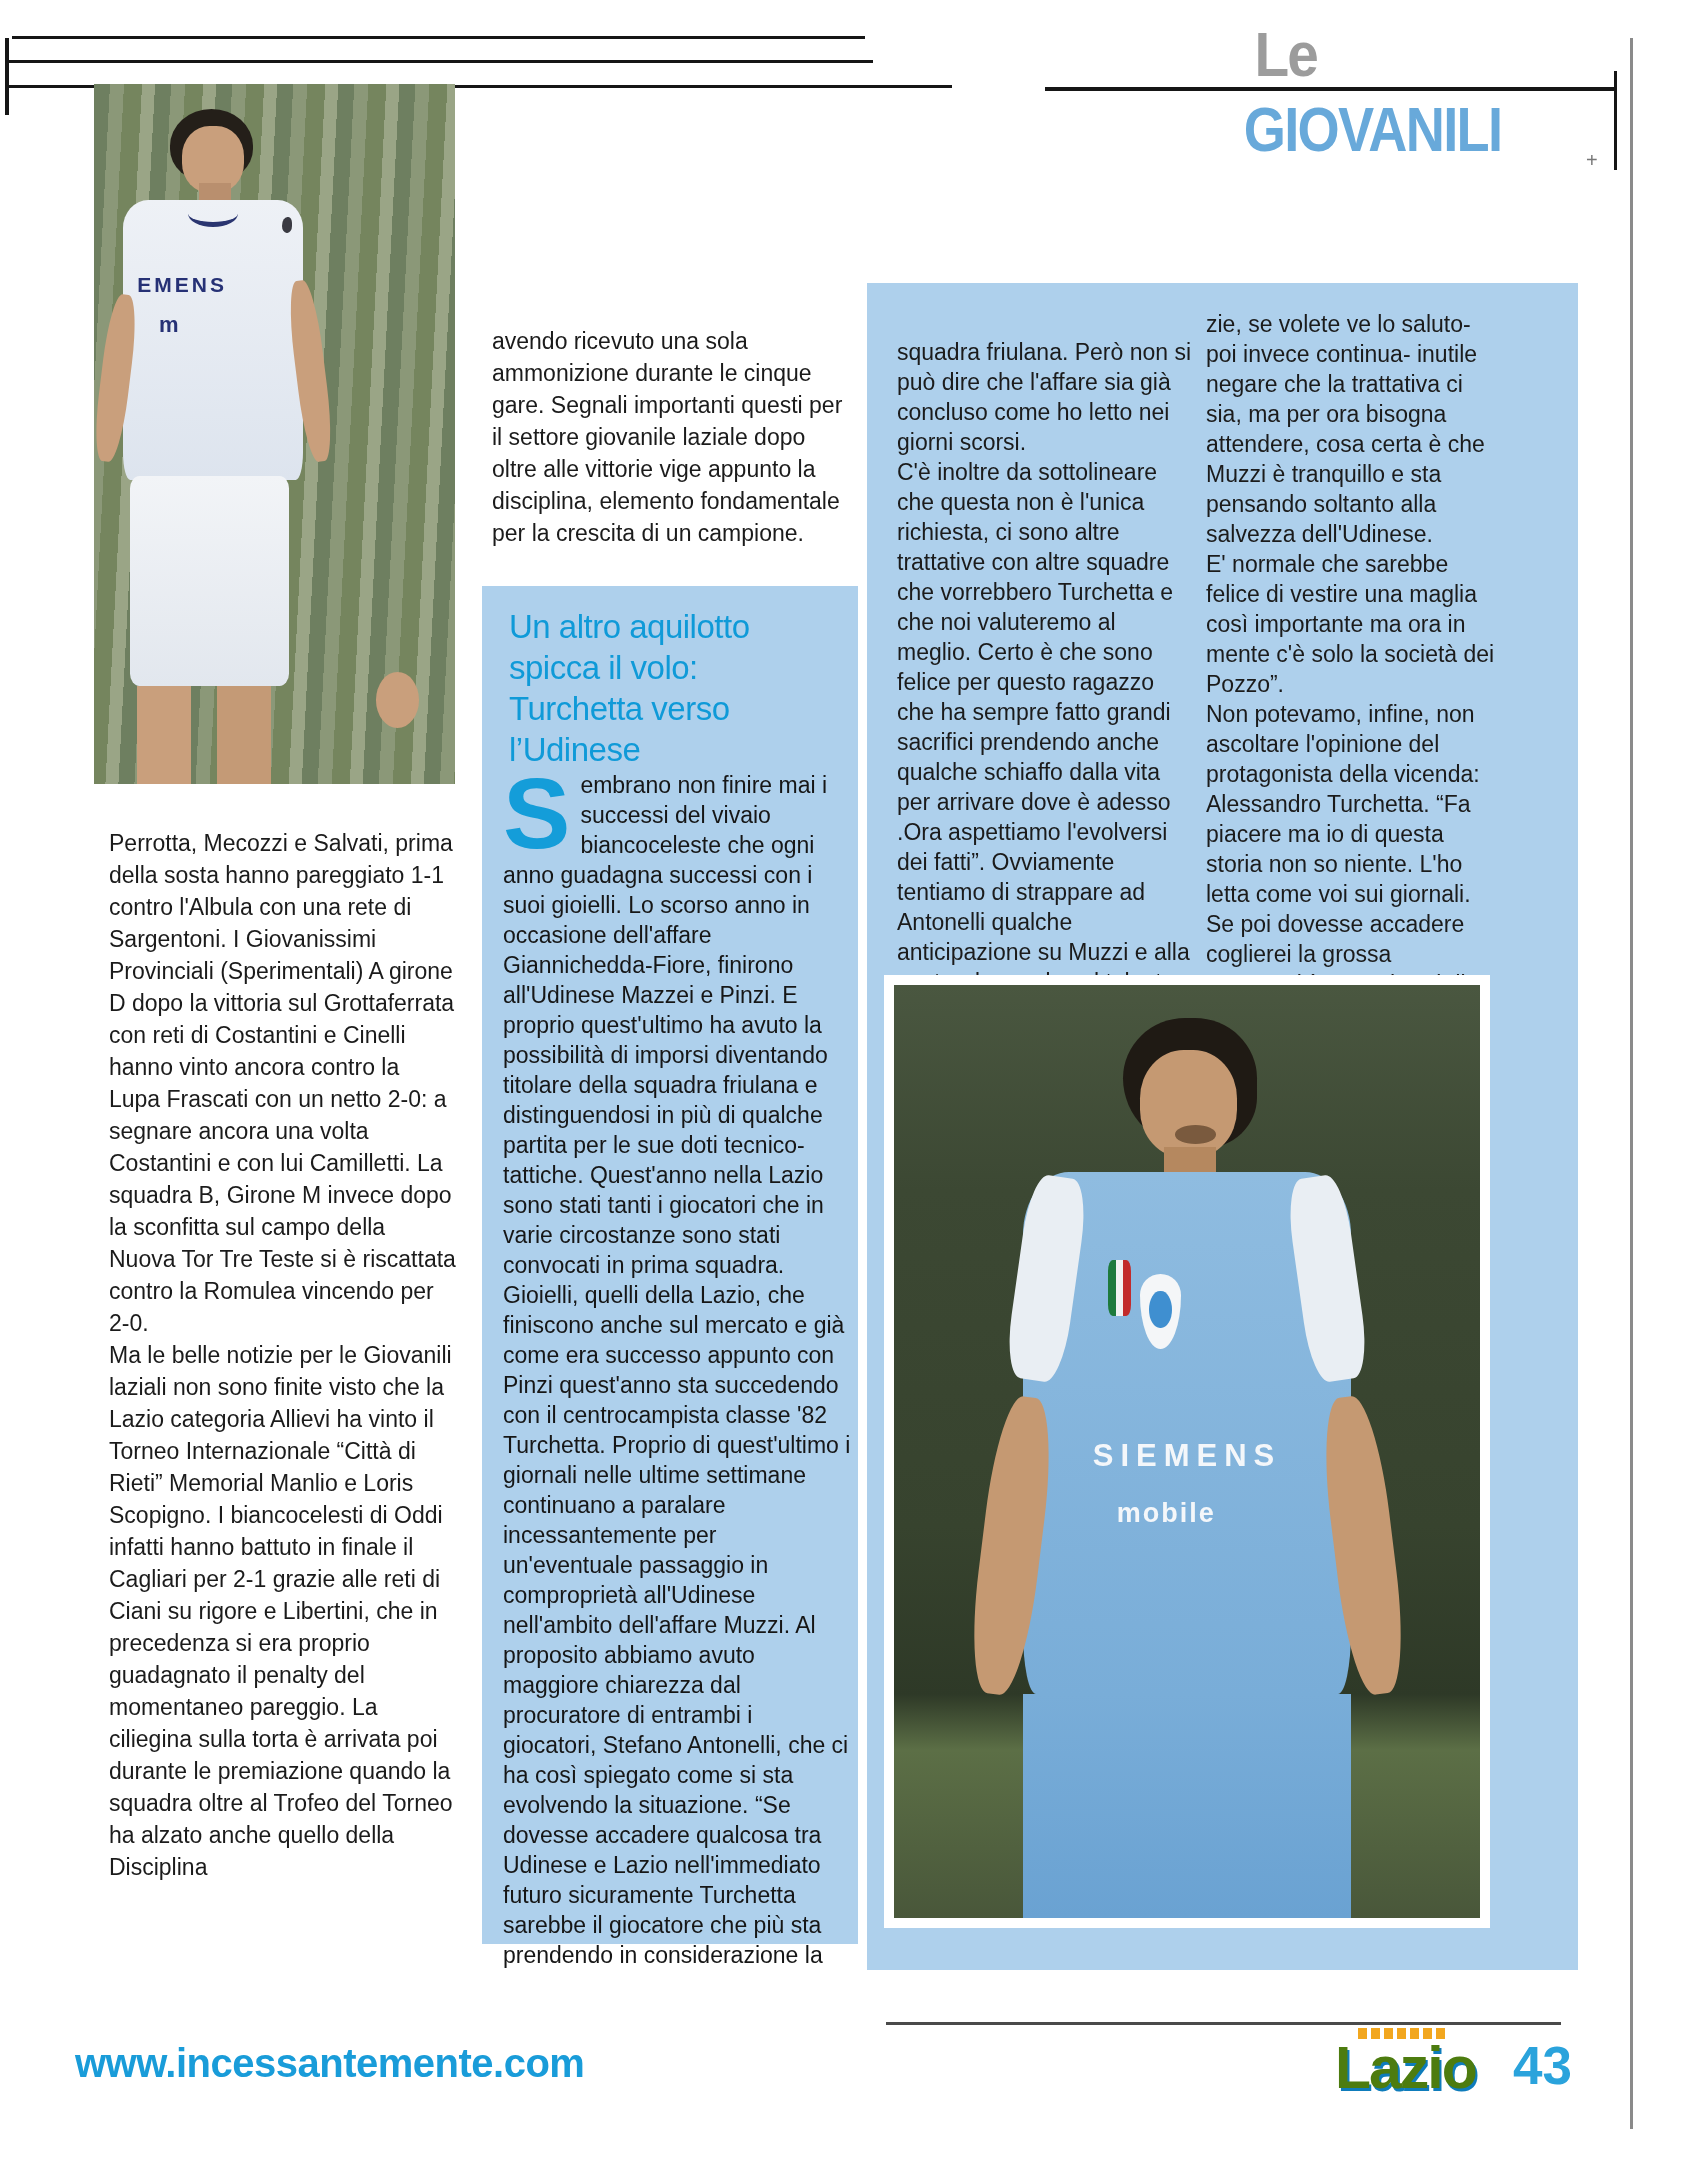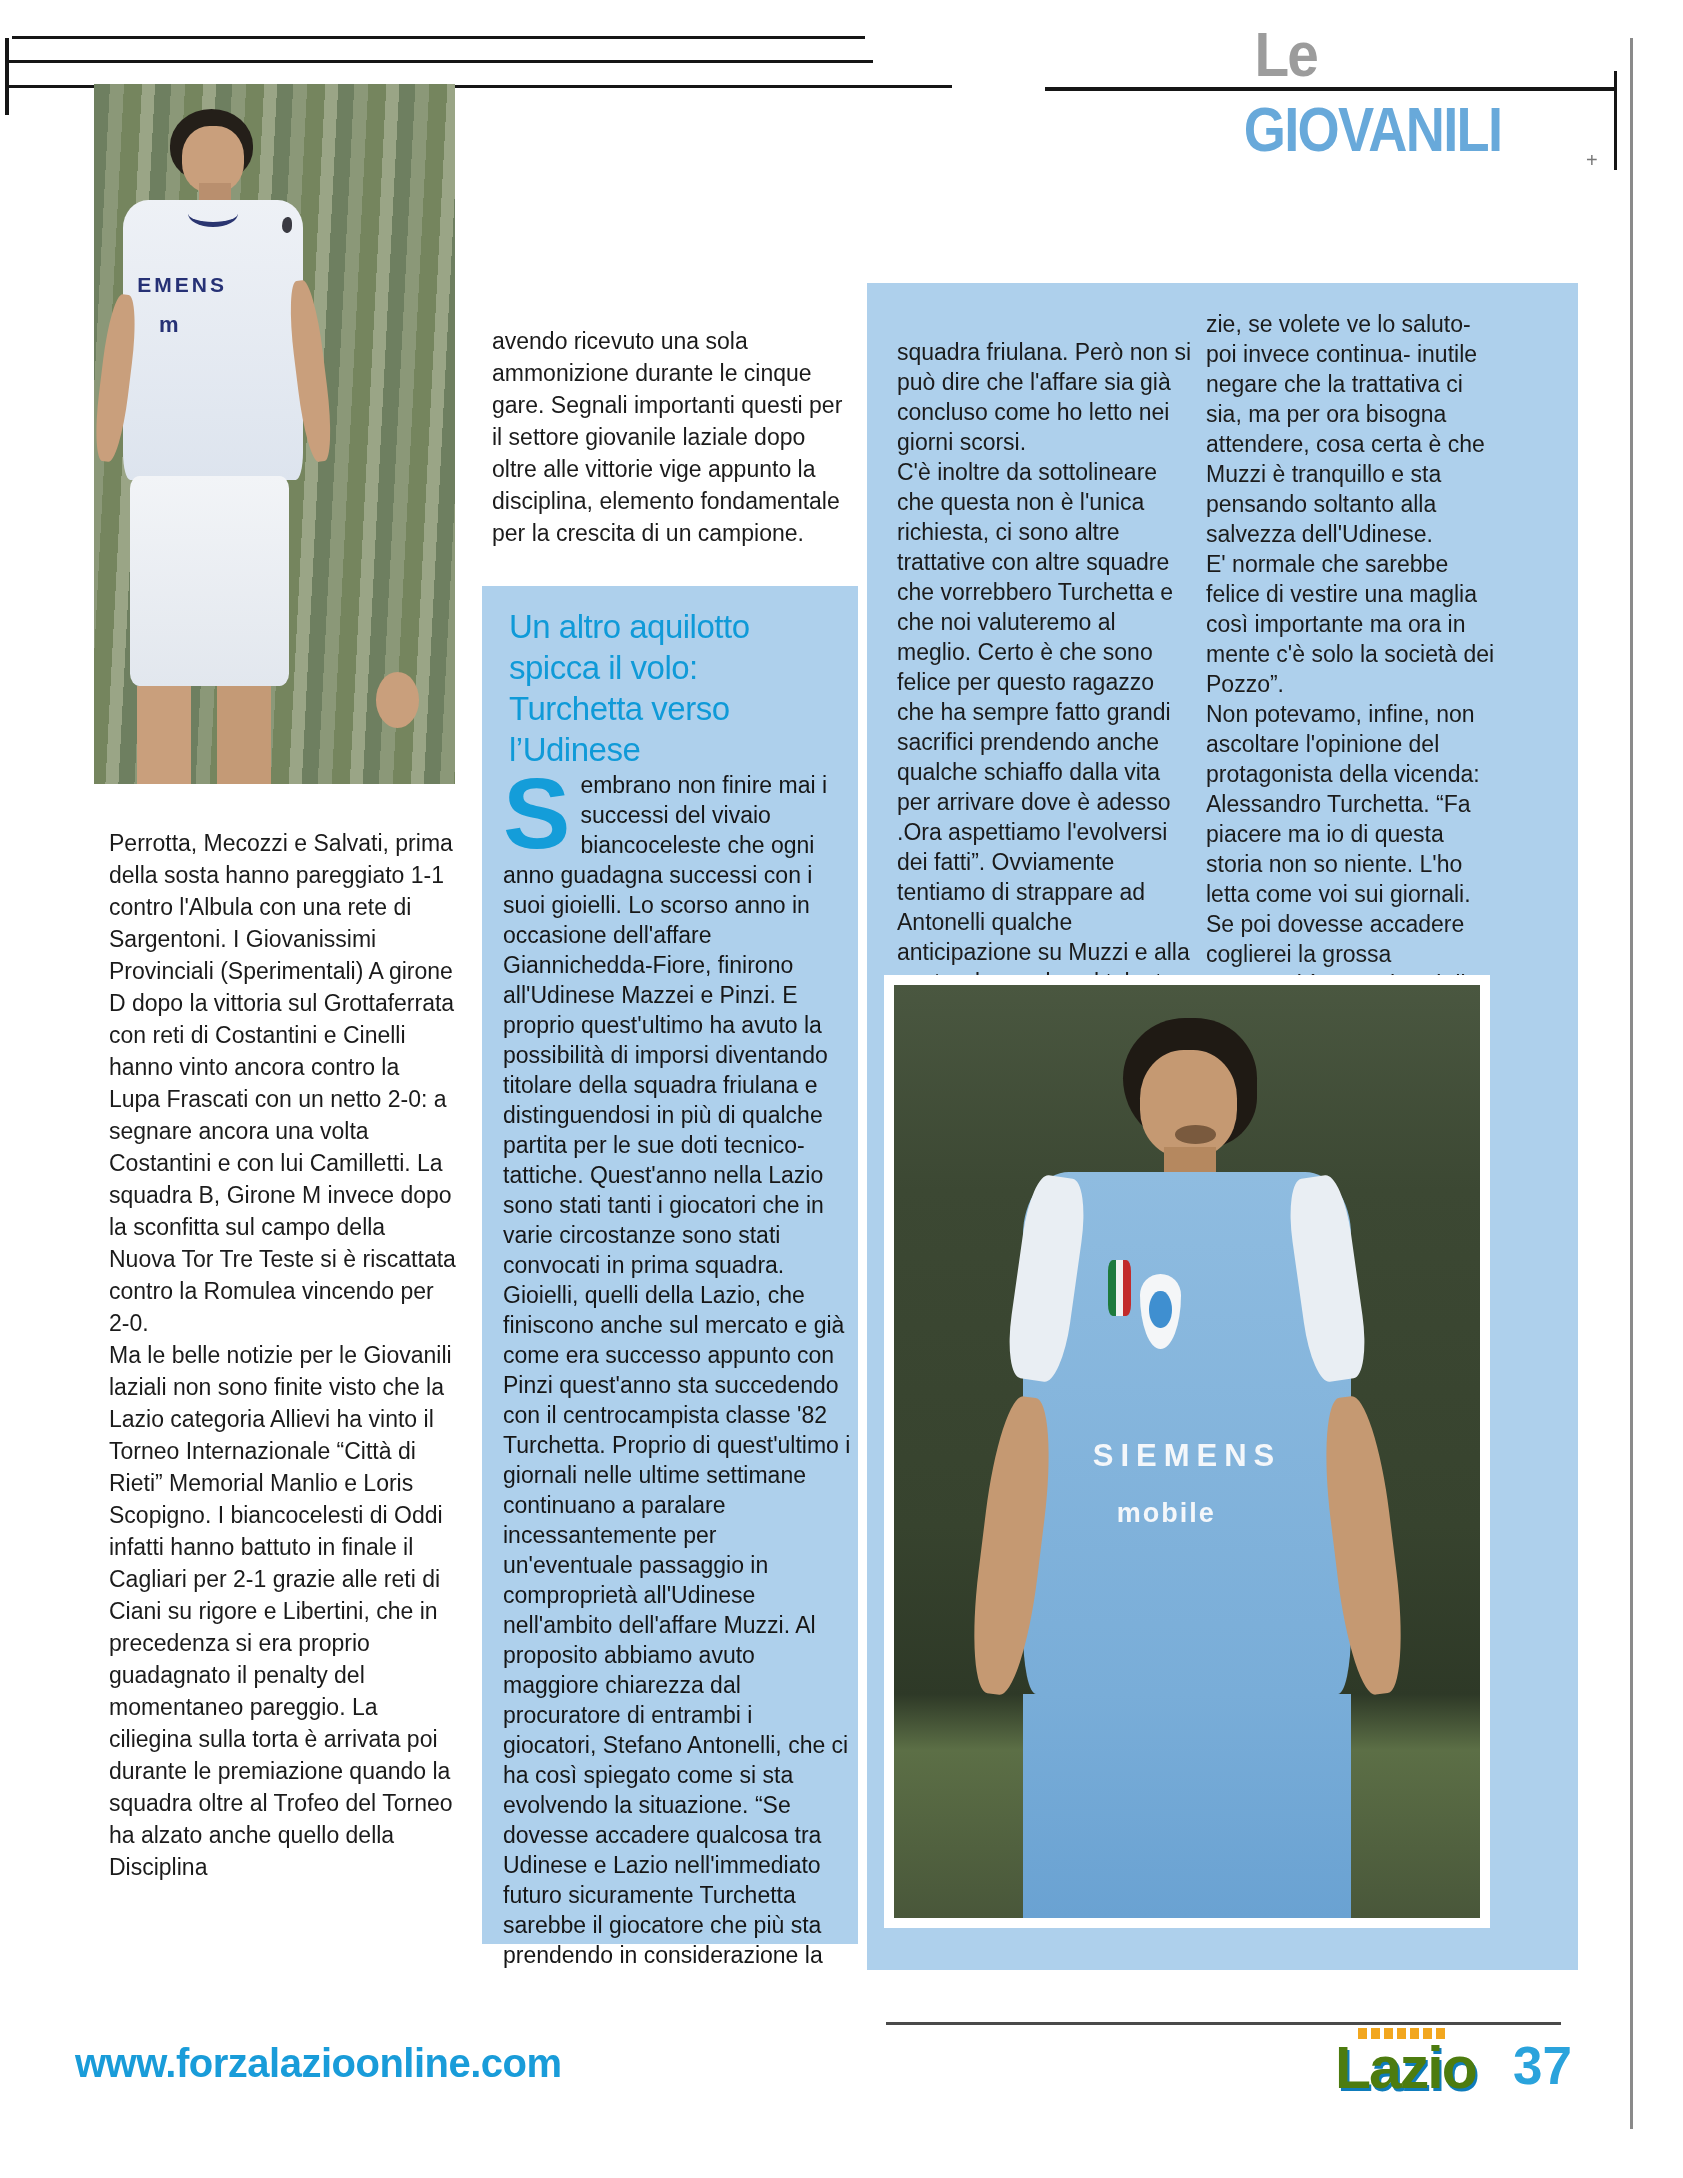--- a/index.html
+++ b/index.html
@@ -116,18 +116,18 @@
     <div class="p" style="left:42%;top:31%;width:7%;height:8%;background:#f4f6f8;border-radius:50% 50% 50% 50%/28% 28% 72% 72%;"></div>
     <div class="p" style="left:43.6%;top:32.8%;width:3.8%;height:4%;background:#3f8fd0;border-radius:50%;"></div>
     <div class="p" style="left:24%;top:48.5%;width:52%;text-align:center;font-size:31px;font-weight:bold;color:#f4f7fa;letter-spacing:7px;">SIEMENS</div>
     <div class="p" style="left:38%;top:55%;width:30%;font-size:27px;font-weight:bold;color:#f4f7fa;letter-spacing:2px;">mobile</div>
     <div class="p" style="left:15%;top:44%;width:10%;height:32%;background:#c59972;border-radius:40%;transform:rotate(7deg);"></div>
     <div class="p" style="left:75%;top:44%;width:10%;height:32%;background:#c59972;border-radius:40%;transform:rotate(-7deg);"></div>
     <div class="p" style="left:22%;top:76%;width:56%;height:24%;background:linear-gradient(180deg,#79add8,#6aa2d2);"></div>
   </div>
 </div>
 
-<div class="abs weburl">www.forzalazioonline.com</div>
+<div class="abs weburl">www.incessantemente.com</div>
 <div class="abs footline"></div>
 <div class="abs logoaccent"></div>
 <div class="abs laziologo">Lazio</div>
-<div class="abs pagenum">37</div>
+<div class="abs pagenum">43</div>
 
 
 </body></html>

